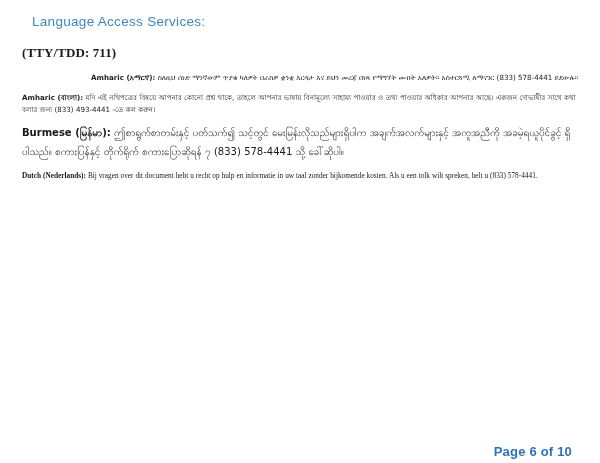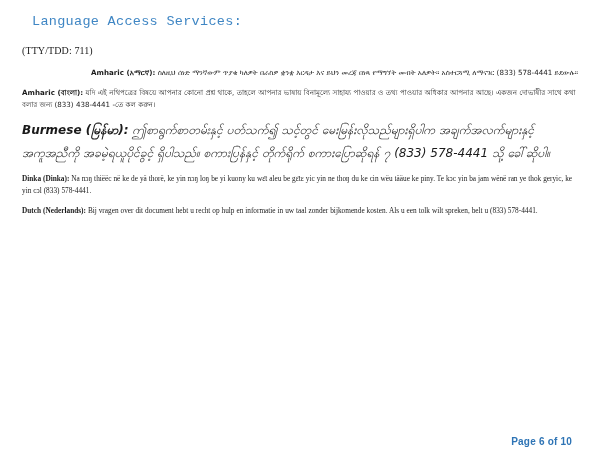--- a/index.html
+++ b/index.html
@@ -17,31 +17,31 @@
   .page {
     position: relative;
     width: 600px;
     height: 463px;
     box-sizing: border-box;
     padding: 0 22px;
     background: #ffffff;
   }
   .doc-title {
     color: #3f86c4;
-    font-family: Liberation Mono, monospace;
+    font-family: Liberation Sans, sans-serif;
     font-size: 13.5px;
     letter-spacing: 0.3px;
     padding-top: 14px;
     padding-left: 10px;
     margin: 0 0 16px 0;
     font-weight: normal;
   }
   .tty {
-    font-weight: normal;
-    font-size: 10px;
+    font-weight: bold;
+    font-size: 13px;
     margin: 0 0 11px 0;
     letter-spacing: 0.1px;
   }
   .entry {
     font-size: 7.3px;
     line-height: 1.62;
     margin: 0 0 9px 0;
     text-align: left;
     word-spacing: 0.1px;
   }
@@ -60,48 +60,47 @@
   .script-amharic,
   .script-armenian,
   .script-bengali,
   .script-burmese,
   .script-chinese,
   .script-arabic {
     font-family: "DejaVu Sans", "Liberation Sans", sans-serif;
   }
   .entry.amharic { font-size: 7.1px; text-align: right; }
   .entry.bengali { font-size: 7.1px; }
-  .entry.burmese { font-size: 12px; line-height: 1.85; font-style: italic; }
+  .entry.burmese { font-size: 10px; line-height: 1.85; }
   .entry.chinese { font-size: 7.4px; }
   .entry.arabic  { font-size: 7.4px; }
   .entry.farsi   { font-size: 7.4px; line-height: 1.9; }
   .page-footer {
     position: absolute;
     right: 28px;
-    bottom: 16px;
+    bottom: 4px;
     color: #2e74b5;
     font-family: "Liberation Sans", "DejaVu Sans", sans-serif;
-    font-size: 10px;
+    font-size: 13px;
     font-weight: bold;
     letter-spacing: 0.2px;
     margin-top: 40px;
   }
 </style>
 </head>
 <body>
 
 <div class="page">
 
   <h1 class="doc-title">Language Access Services:</h1>
 
   <p class="tty">(TTY/TDD: 711)</p>
 
   <div id="entries-container">
       <p class="entry amharic script-amharic"><span class="lang">Amharic (አማርኛ):</span><span class="body"> ስለዚህ ሰነድ ማንኛውም ጥያቄ ካለዎት በራስዎ ቋንቋ እርዳታ እና ይህን መረጃ በነጻ የማግኘት መብት አለዎት። አስተርጓሚ ለማናገር (833) 578-4441 ይደውሉ።</span></p>
-      <p class="entry bengali script-bengali"><span class="lang">Amharic (বাংলা):</span><span class="body"> যদি এই নথিপত্রের বিষয়ে আপনার কোনো প্রশ্ন থাকে, তাহলে আপনার ভাষায় বিনামূল্যে সাহায্য পাওয়ার ও তথ্য পাওয়ার অধিকার আপনার আছে। একজন দোভাষীর সাথে কথা বলার জন্য (833) 438-4441 -তে কল করুন।</span></p>
+      <p class="entry bengali script-bengali"><span class="lang">Amharic (বাংলা):</span><span class="body"> যদি এই নথিপত্রের বিষয়ে আপনার কোনো প্রশ্ন থাকে, তাহলে আপনার ভাষায় বিনামূল্যে সাহায্য পাওয়ার ও তথ্য পাওয়ার অধিকার আপনার আছে। একজন দোভাষীর সাথে কথা বলার জন্য (833) 493-4441 -তে কল করুন।</span></p>
       <p class="entry burmese script-burmese"><span class="lang">Burmese (မြန်မာ):</span><span class="body"> ဤစာရွက်စာတမ်းနှင့် ပတ်သက်၍ သင့်တွင် မေးမြန်းလိုသည်များရှိပါက အချက်အလက်များနှင့် အကူအညီကို အခမဲ့ရယူပိုင်ခွင့် ရှိပါသည်။ စကားပြန်နှင့် တိုက်ရိုက် စကားပြောဆိုရန် ၇ (833) 578-4441 သို့ ခေါ်ဆိုပါ။</span></p>
-      <p class="entry "><span class="lang">Dinka (Dinka):</span><span class="body"> Na nɔŋ thiëëc në ke de yä thorë, ke yin nɔŋ loŋ  be yi kuony ku wɛ̈t aleu be gɛ̈tɛ yic yin ne thoŋ du ke cin wëu  tääue ke piny. Te kɔc yin ba jam wënë ran ye thok geryic, ke yin cɔl (833) 578-4441.</span></p>
       <p class="entry "><span class="lang">Dutch (Nederlands):</span><span class="body"> Bij vragen over dit document hebt u recht op hulp en informatie in uw taal zonder bijkomende kosten. Als u een tolk wilt spreken, belt u (833) 578-4441.</span></p>
     </div>
 
   <div class="page-footer">Page 6 of 10</div>
 
 </div>
 
 </body></html>

